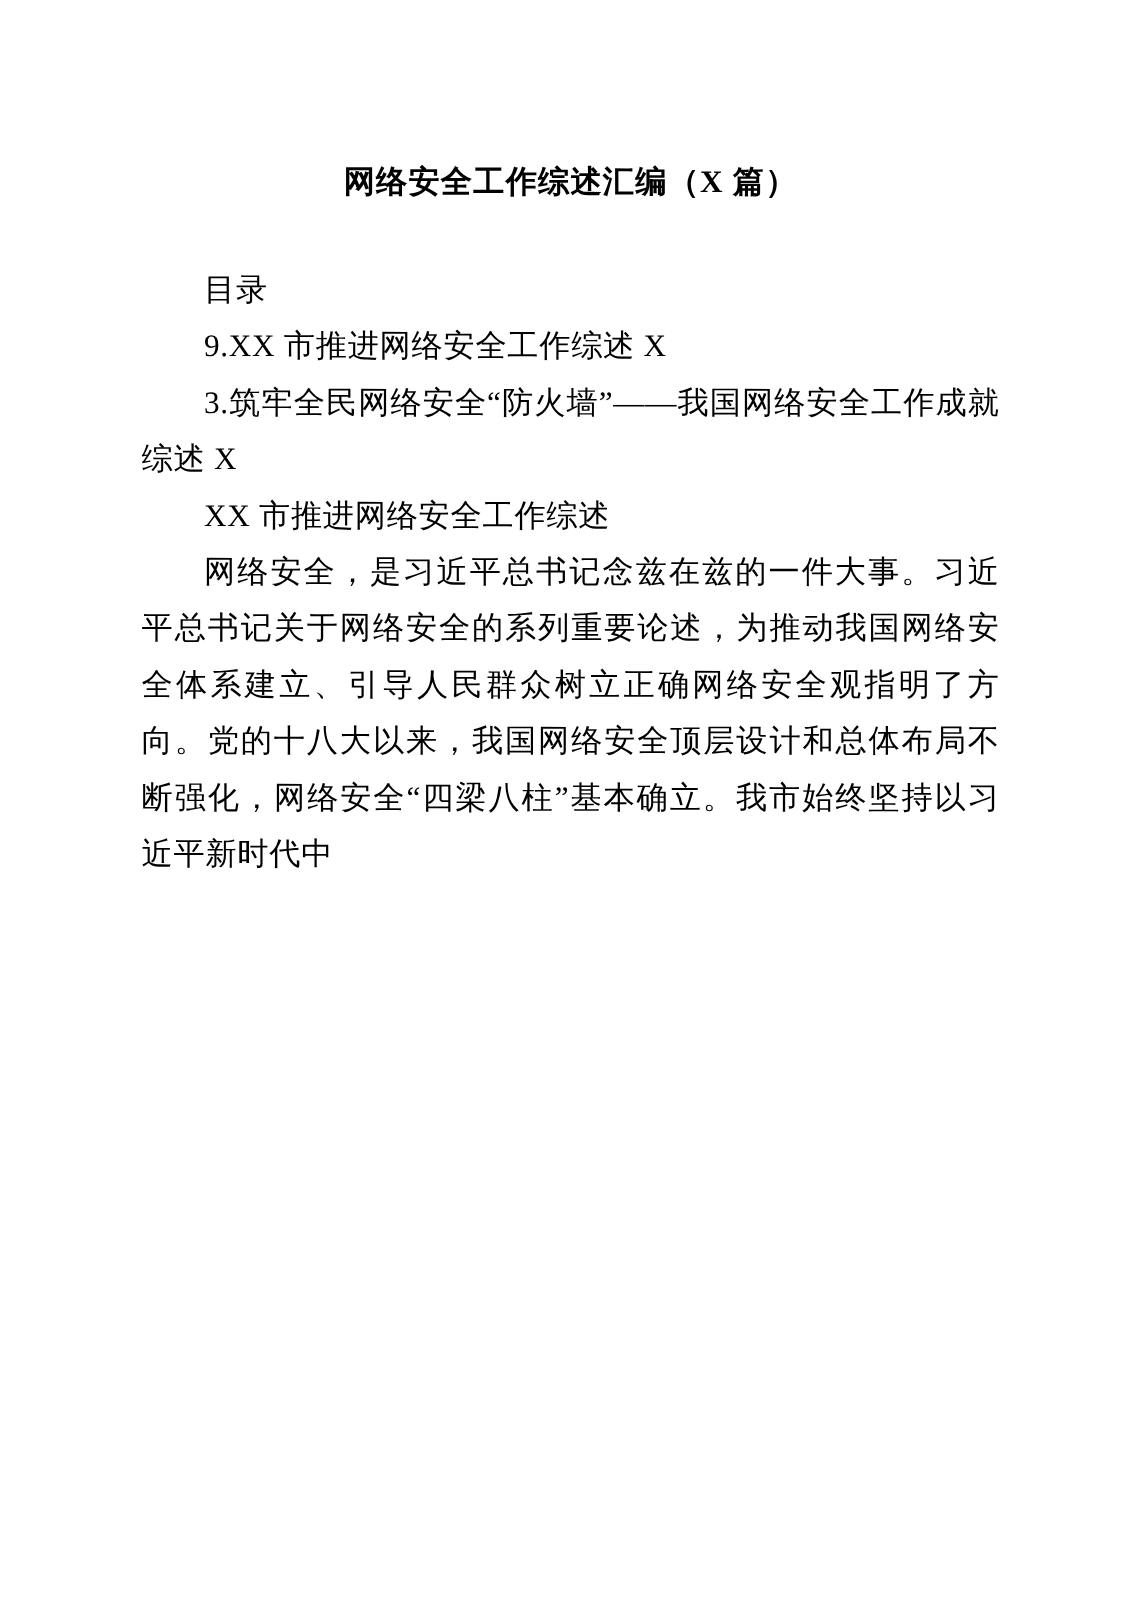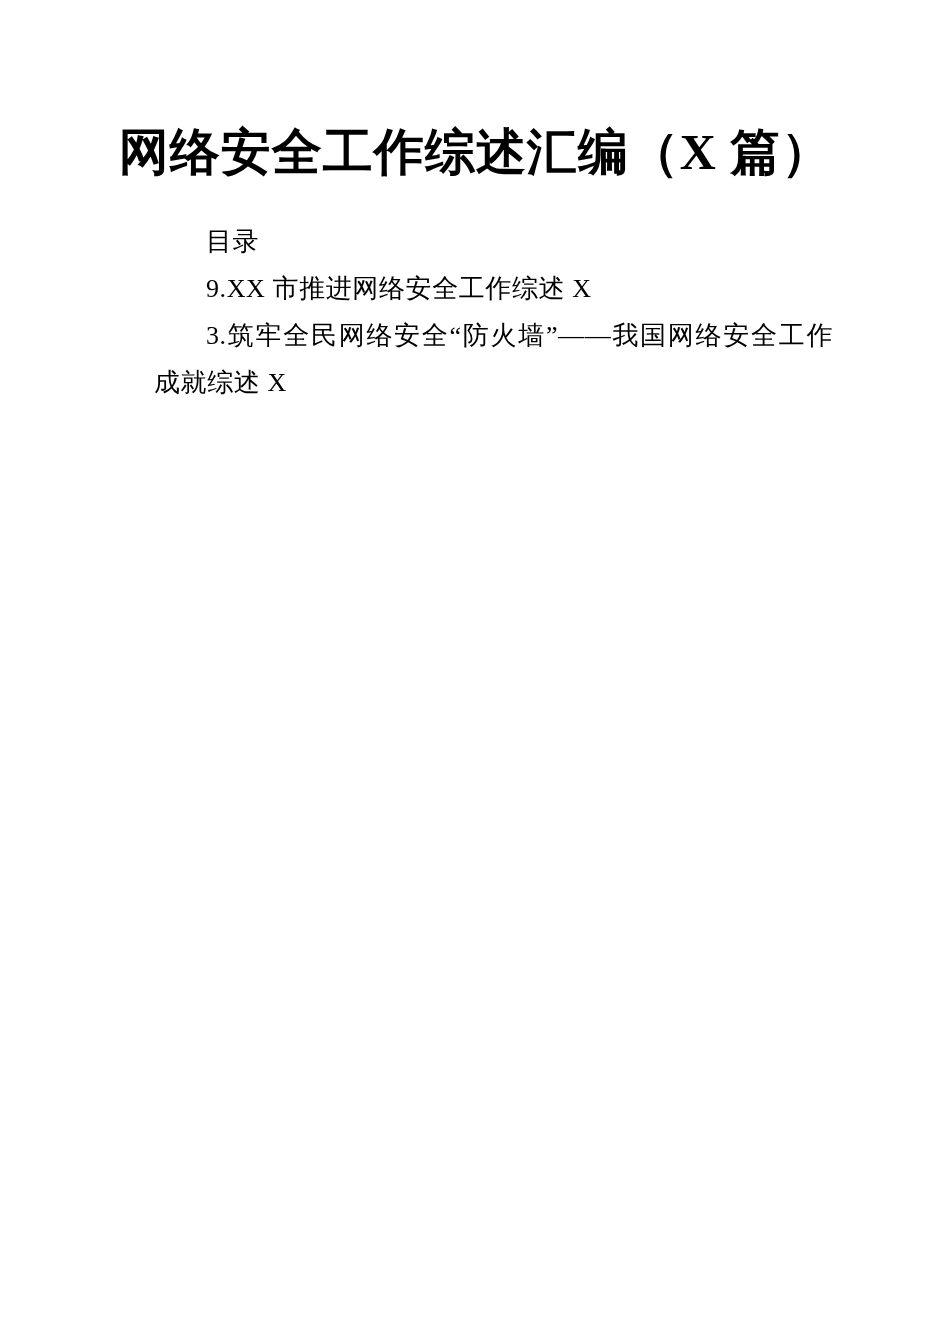--- a/index.html
+++ b/index.html
@@ -13,30 +13,29 @@
     height: 1344px;
     box-sizing: border-box;
     background: #ffffff;
     color: #000000;
     padding: 126px 117px 0 118px;
     font-family: "Liberation Serif", "DejaVu Serif", serif;
     overflow: hidden;
   }
   .doc-title {
     margin: 0;
-    font-size: 50px;
+    font-size: 26px;
     font-weight: bold;
     line-height: 52px;
     text-align: center;
     letter-spacing: 1px;
     white-space: nowrap;
   }
   .doc-body {
     margin-top: 40px;
-    margin-left: 36px;
   }
   .line {
     margin: 0;
     font-size: 26px;
     line-height: 47px;
     letter-spacing: 0.6px;
     text-align: justify;
     text-indent: 2em;
   }
   .no-justify {
@@ -53,18 +52,20 @@
   <div class="doc-body">
 
     <p class="line no-justify">目录</p>
 
     <p class="line no-justify">9.XX 市推进网络安全工作综述 X</p>
 
 
     <p class="line">3.筑牢全民网络安全“防火墙”——我国网络安全工作成就综述 X</p>
 
 
+    <h2 class="line no-justify" style="font-weight: normal;">XX 市推进网络安全工作综述</h2>
 
 
+    <p class="line">网络安全，是习近平总书记念兹在兹的一件大事。习近平总书记关于网络安全的系列重要论述，为推动我国网络安全体系建立、引导人民群众树立正确网络安全观指明了方向。党的十八大以来，我国网络安全顶层设计和总体布局不断强化，网络安全“四梁八柱”基本确立。我市始终坚持以习近平新时代中</p>
 
   </div>
 
 </div>
 
 </body></html>

